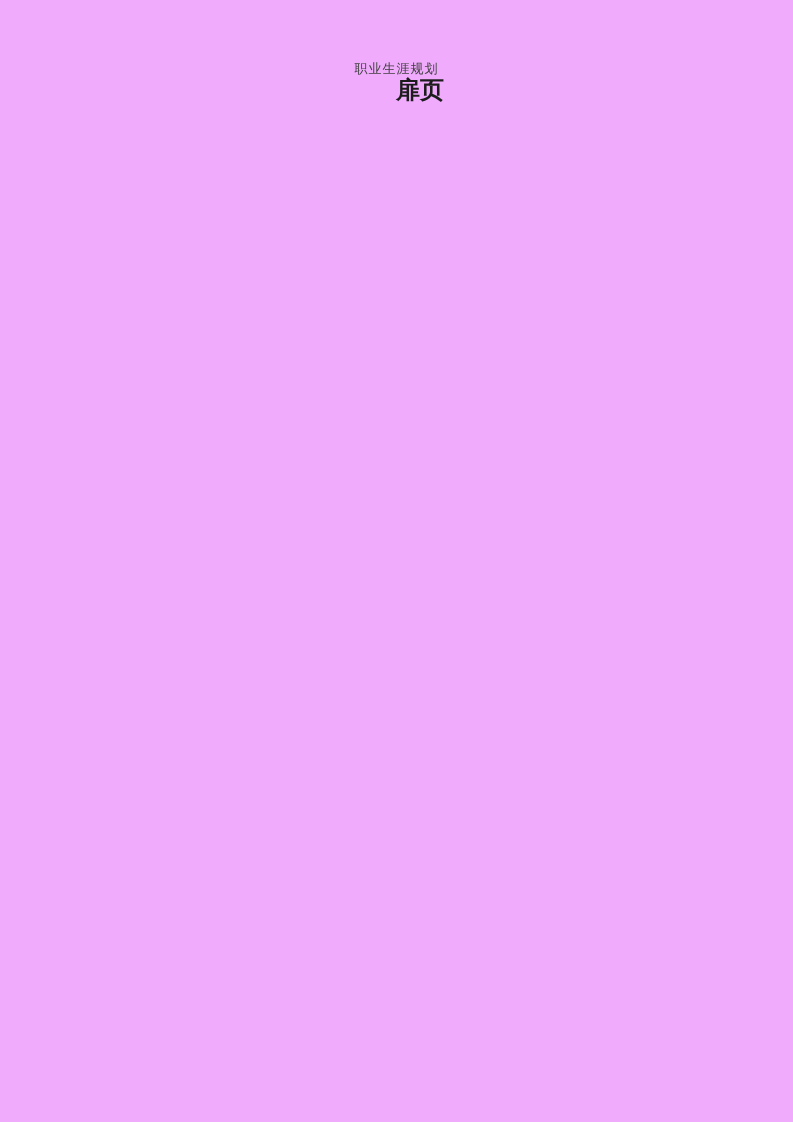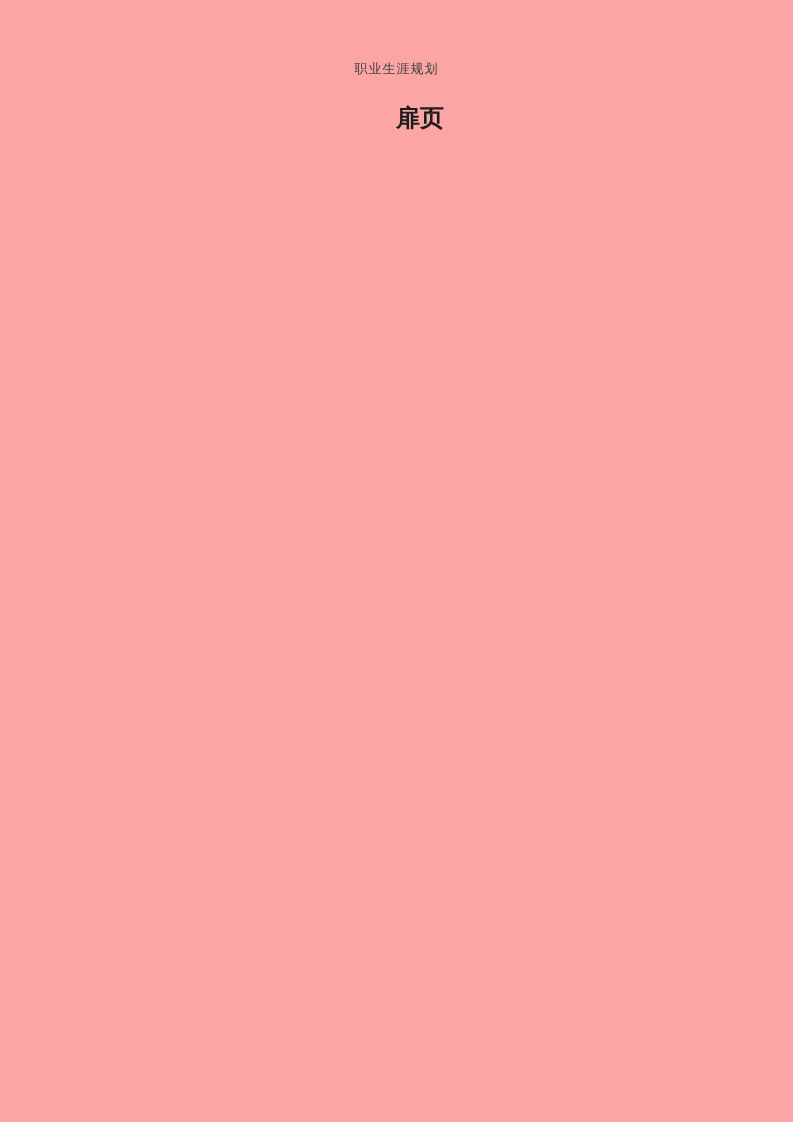--- a/index.html
+++ b/index.html
@@ -10,36 +10,36 @@
   body {
     width: 793px;
     height: 1122px;
     position: relative;
     font-family: "Liberation Serif", "DejaVu Serif", serif;
     overflow: hidden;
   }
   .page {
     position: absolute;
     inset: 0;
-    background: #fca5a5;
+    background: #f0abfc;
   }
   .doc-header {
     position: absolute;
     top: 61px;
     left: 0;
     width: 100%;
     text-align: center;
     font-size: 13px;
     line-height: 16px;
     letter-spacing: 1px;
     color: #3f3f3f;
   }
   .doc-title {
     position: absolute;
-    top: 105px;
+    top: 77px;
     left: 0;
     width: 100%;
     box-sizing: border-box;
     padding-left: 47px; 
     text-align: center;
     font-size: 24px;
     line-height: 27px;
     font-weight: bold;
     color: #1c1c1c;
   }

